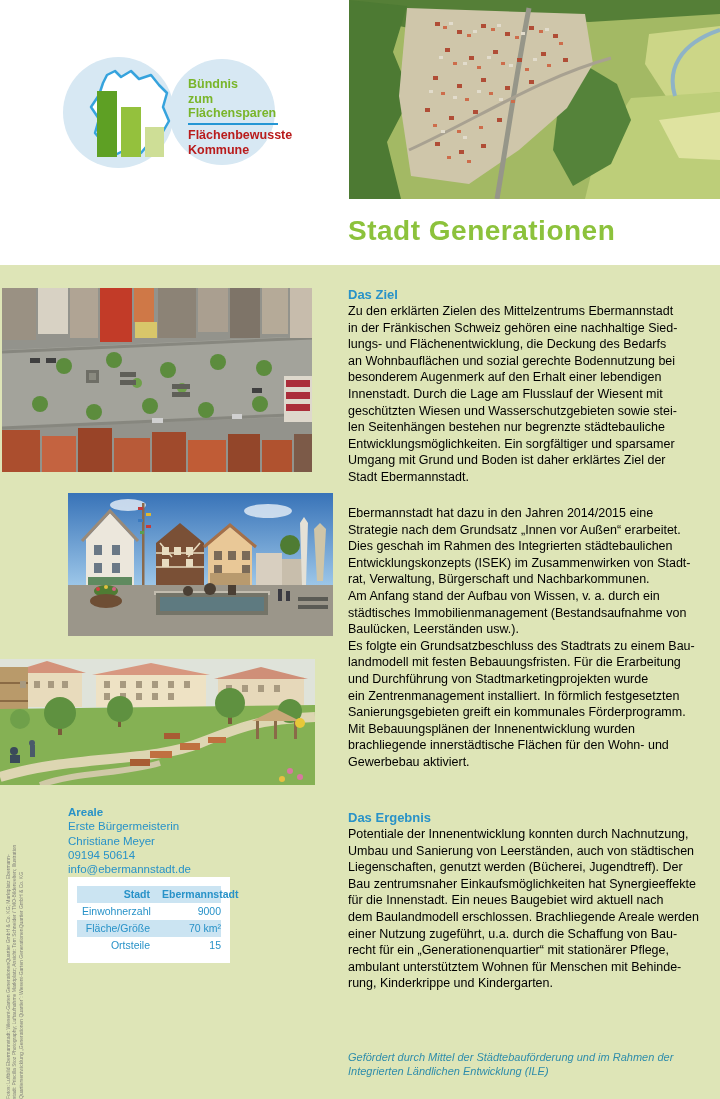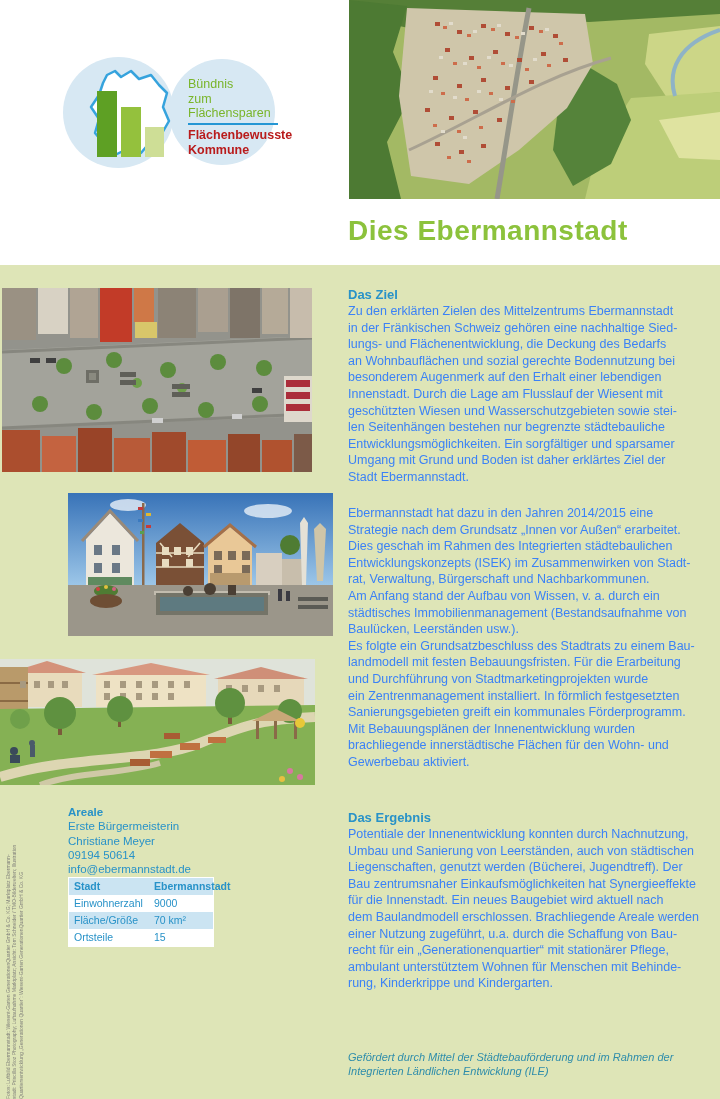--- a/index.html
+++ b/index.html
@@ -10,46 +10,46 @@
   }
   .abs{position:absolute;}
   .preline{white-space:pre-line;}
   
   .green-band{top:265px;left:0;width:720px;height:834px;background:#dee5b7;}
   
   .circle{border-radius:50%;background:#d7e8f3;}
   .circle-left{left:63px;top:57px;width:111px;height:111px;}
   .circle-right{left:169px;top:59px;width:106px;height:106px;}
   .logo-map{left:77px;top:63px;width:100px;height:100px;}
-  .logo-green-text{left:188px;top:77px;font-size:12.5px;font-weight:normal;line-height:14.5px;color:#79b52a;}
+  .logo-green-text{left:188px;top:77px;font-size:12.5px;font-weight:bold;line-height:14.5px;color:#79b52a;}
   .logo-divider{left:188px;top:123px;width:90px;height:2px;background:#2496d4;}
   .logo-blue-text{left:188px;top:128px;font-size:12.5px;font-weight:bold;line-height:14.5px;color:#b91c1c;}
   
   .hero{left:349px;top:0;width:371px;height:199px;}
   .page-title{left:348px;top:215px;font-size:28px;font-weight:bold;color:#8cc23c;letter-spacing:.5px;}
   
   .photo1{left:2px;top:288px;width:310px;height:184px;}
   .photo2{left:68px;top:493px;width:265px;height:143px;}
   .photo3{left:0;top:659px;width:315px;height:126px;}
   .photo svg,.hero svg{display:block;width:100%;height:100%;}
   
   .contact{left:68px;top:805px;color:#2892c8;font-size:11.5px;line-height:14.3px;width:240px;}
   .contact-heading{font-weight:bold;}
   
-  .info-table{left:68px;top:877px;width:144px;background:#ffffff;padding:1px;}
+  .info-table{left:68px;top:877px;width:144px;background:#ffffff;padding:9px;text-align:right;}
   .info-row{display:flex;font-size:10.5px;line-height:13px;color:#2892c8;padding:2px 0 2px 5px;}
   .info-row.blue{background:#cbe4f2;}
   .info-row .lbl{width:68px;flex:none;}
   .info-row .val{flex:1;margin-left:12px;}
   .info-row.first{font-weight:bold;}
   
   .section{left:348px;width:368px;}
   .sec1{top:286px;} .sec2{top:505px;} .sec3{top:809px;}
   .sec-heading{font-size:13px;font-weight:bold;color:#2892c8;line-height:17px;}
-  .sec-body{font-size:12.5px;line-height:16.6px;color:#3b82f6;}
+  .sec-body{font-size:12.5px;line-height:16.6px;color:#000000;}
   
   .footer-note{left:348px;top:1050px;font-size:11px;font-style:italic;line-height:14px;color:#2f8dab;width:360px;}
   
   .credits{left:5px;top:1099px;width:281px;transform:rotate(-90deg);transform-origin:0 0;
            font-size:5px;line-height:6.4px;color:#84847c;}
 </style>
 </head>
 <body>
 
 <div id="page">
@@ -154,21 +154,21 @@
           <use href="#rb" x="80" y="90"></use>
           <use href="#rb" x="104" y="96"></use>
         <use href="#rb" x="128" y="90"></use>
           <use href="#rb" x="150" y="98"></use>
           <use href="#rb" x="92" y="130"></use>
           <use href="#rb" x="114" y="136"></use>
       </g>
     </svg>
   </div>
 
-  <div class="abs page-title">Dies Ebermannstadt</div>
+  <div class="abs page-title">Stadt Generationen</div>
 
   <div class="abs photo photo1">
     <svg viewBox="0 0 310 184" preserveAspectRatio="none">
       <rect width="310" height="184" fill="#93938c"></rect>
       <polygon points="0,62 310,48 310,128 0,140" fill="#a3a39b"></polygon>
       <line x1="0" y1="64" x2="310" y2="50" stroke="#87877f" stroke-width="3"></line>
       <line x1="0" y1="140" x2="310" y2="126" stroke="#87877f" stroke-width="3"></line>
       <rect x="0" y="0" width="34" height="52" fill="#9a9183"></rect>
         <rect x="36" y="0" width="30" height="46" fill="#d8d2c4"></rect>
       <rect x="68" y="0" width="28" height="50" fill="#b0a494"></rect>

